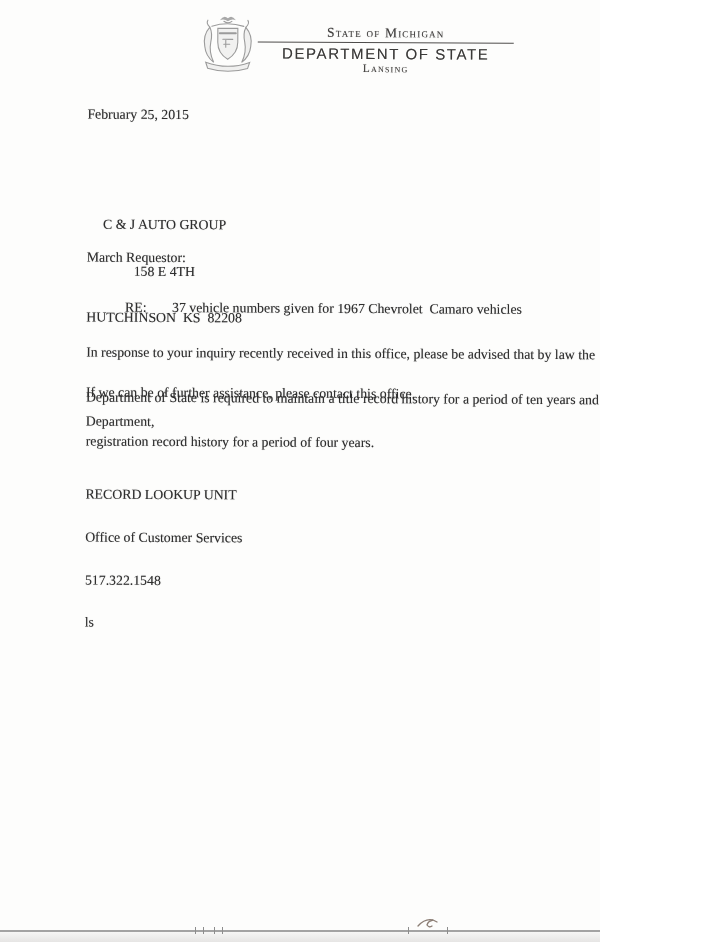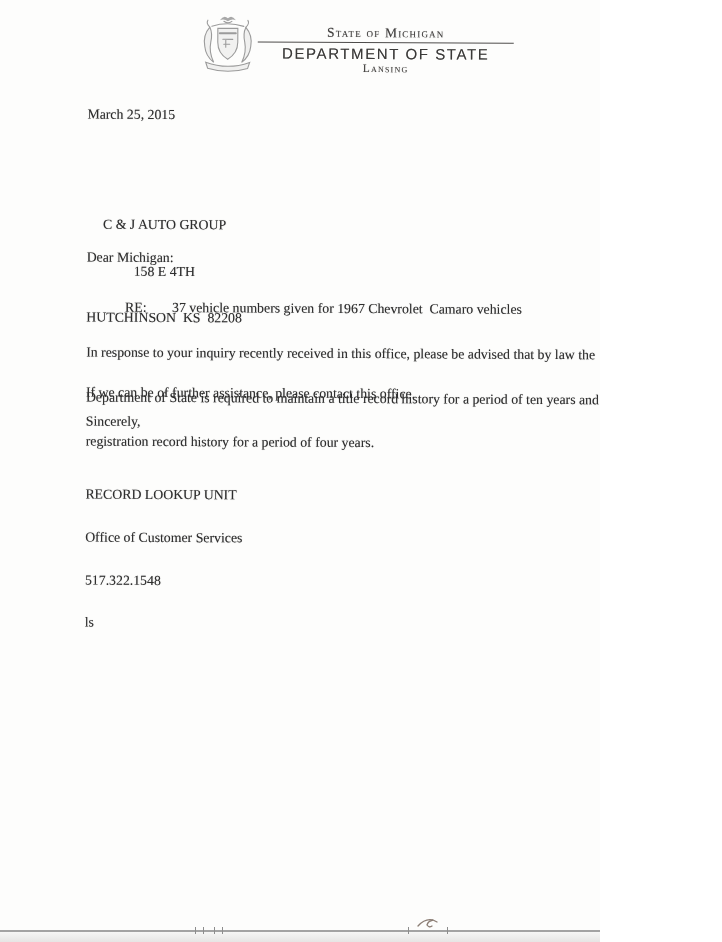--- a/index.html
+++ b/index.html
@@ -136,43 +136,43 @@
       </svg>
     </div>
 
     <div class="header-block">
       <div class="state-line scan-text">State of Michigan</div>
       <div class="header-rule"></div>
       <div class="department">DEPARTMENT OF STATE</div>
       <div class="city scan-text">Lansing</div>
     </div>
 
-    <div class="blk date-block scan-text">March 25, 2015</div>
+    <div class="blk date-block scan-text">February 25, 2015</div>
 
     <div class="blk recipient-block">
       <div class="scan-text">C &amp; J AUTO GROUP</div>
       <div class="scan-text">158 E 4TH</div>
       <div class="scan-text">HUTCHINSON  KS  82208</div>
     </div>
 
-    <div class="blk salutation-blk scan-text">Dear Michigan:</div>
+    <div class="blk salutation-blk scan-text">March Requestor:</div>
 
     <div class="blk subject-block">
       <span class="subject-label scan-text">RE:</span><span class="scan-text">37 vehicle numbers given for 1967 Chevrolet  Camaro vehicles</span>
     </div>
 
     <div class="blk para1-block">
       <div class="scan-text">In response to your inquiry recently received in this office, please be advised that by law the</div>
       <div class="scan-text">Department of State is required to maintain a title record history for a period of ten years and</div>
       <div class="scan-text">registration record history for a period of four years.</div>
     </div>
 
     <div class="blk para2-block scan-text">If we can be of further assistance, please contact this office.</div>
 
-    <div class="blk closing-block scan-text">Sincerely,</div>
+    <div class="blk closing-block scan-text">Department,</div>
 
     <div class="blk signature-block">
       <div class="scan-text">RECORD LOOKUP UNIT</div>
       <div class="scan-text">Office of Customer Services</div>
       <div class="scan-text">517.322.1548</div>
       <div class="scan-text">ls</div>
     </div>
   </div>
 
   <div class="pen-mark">

